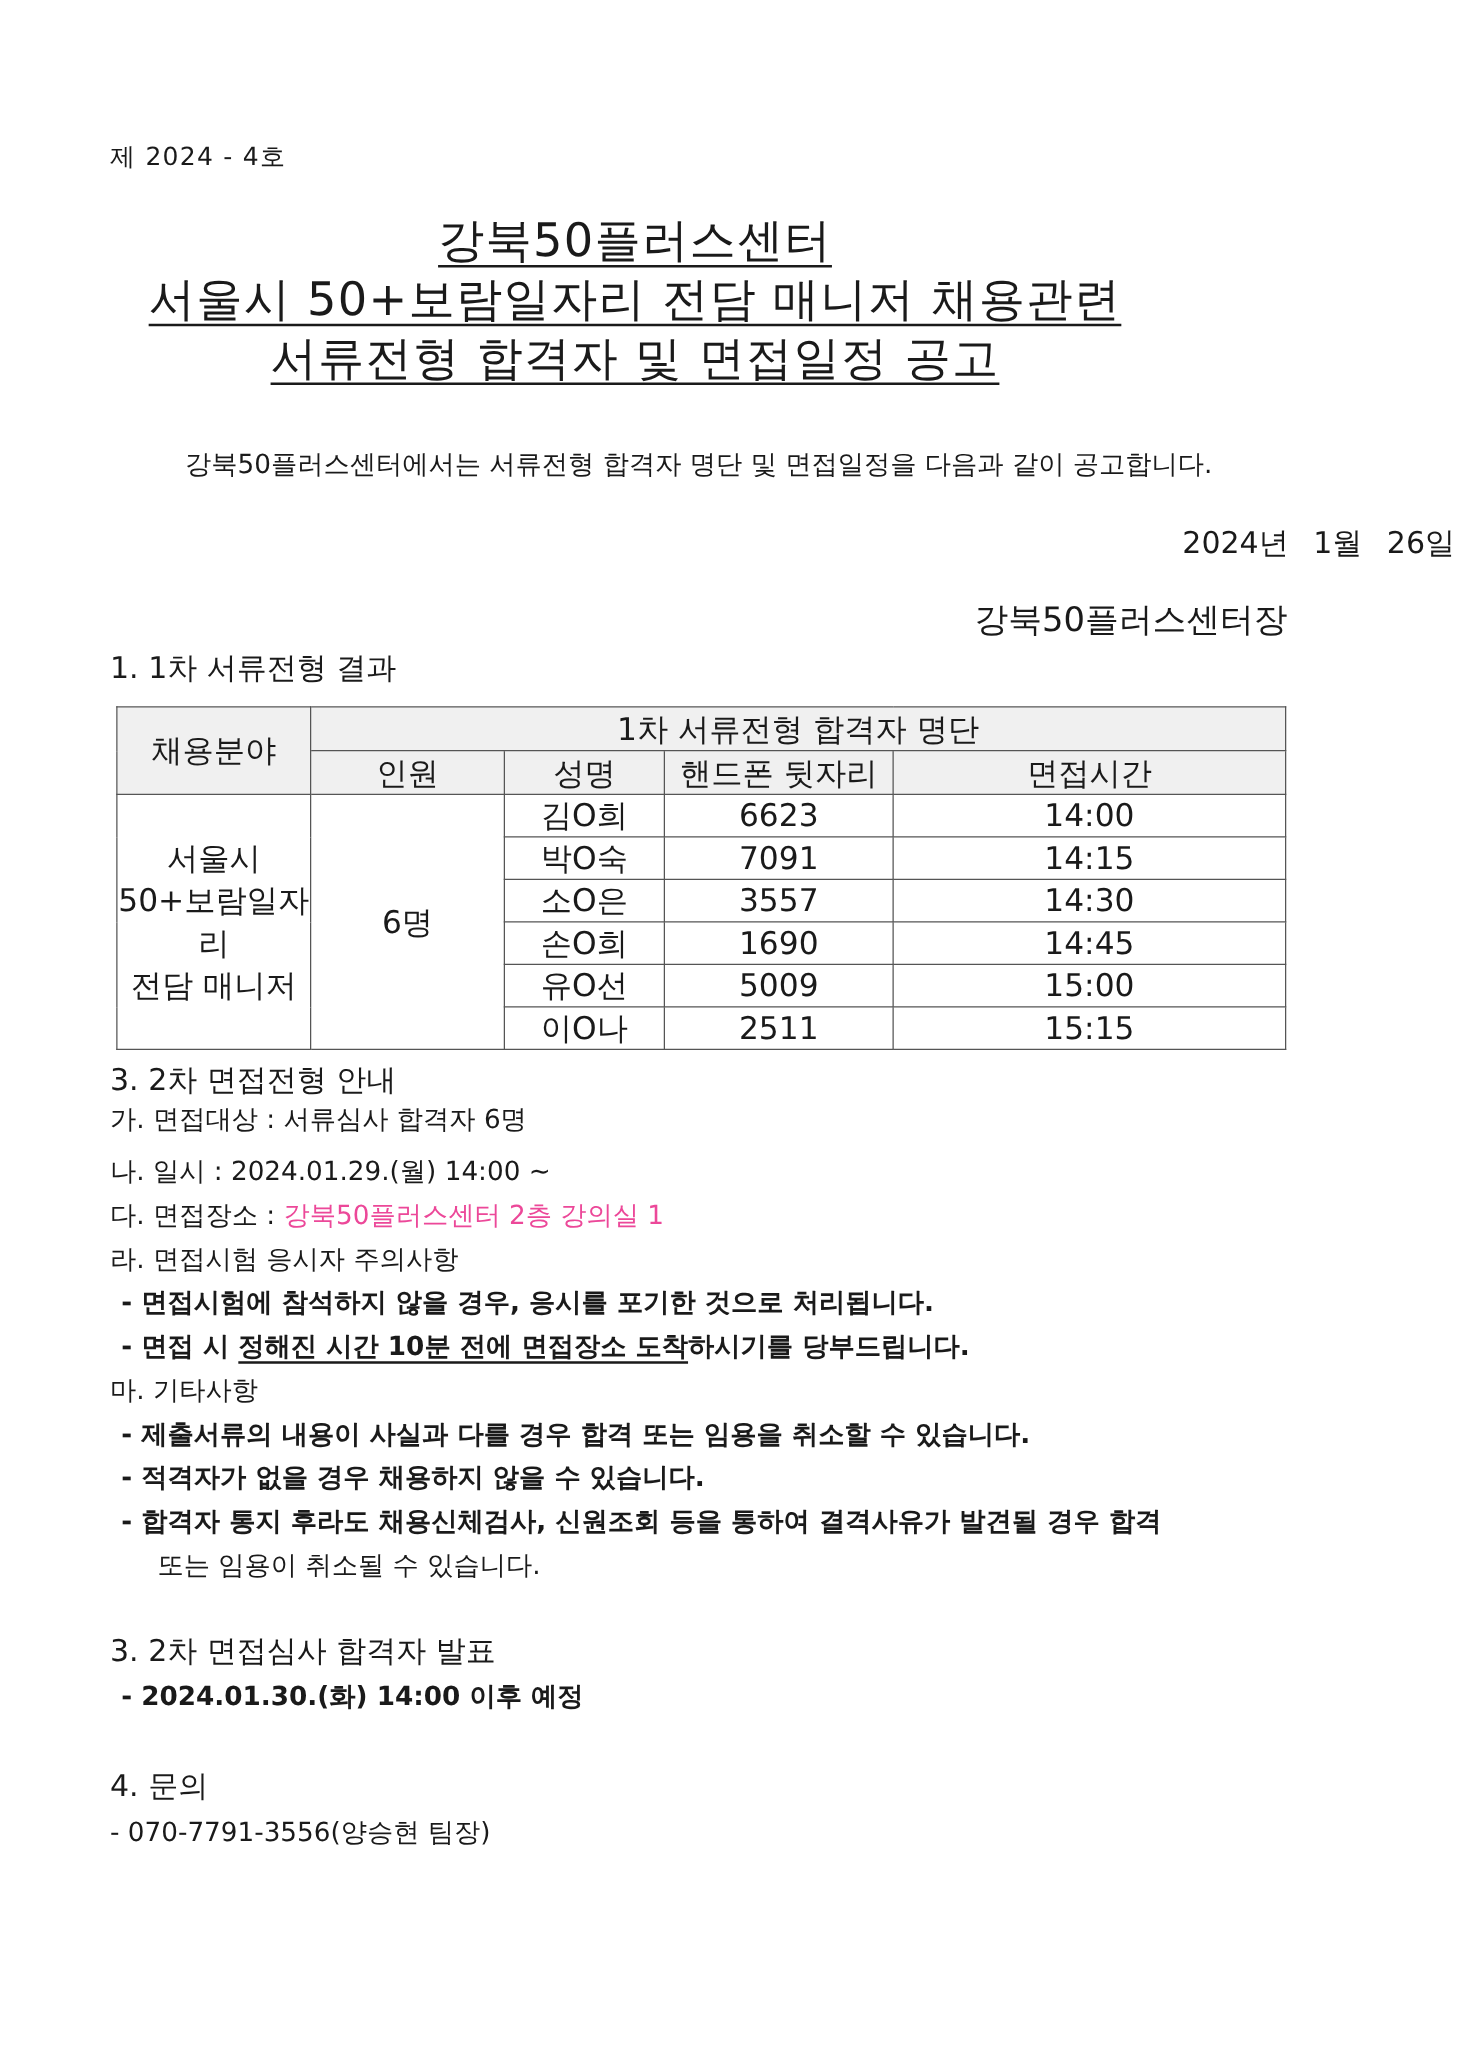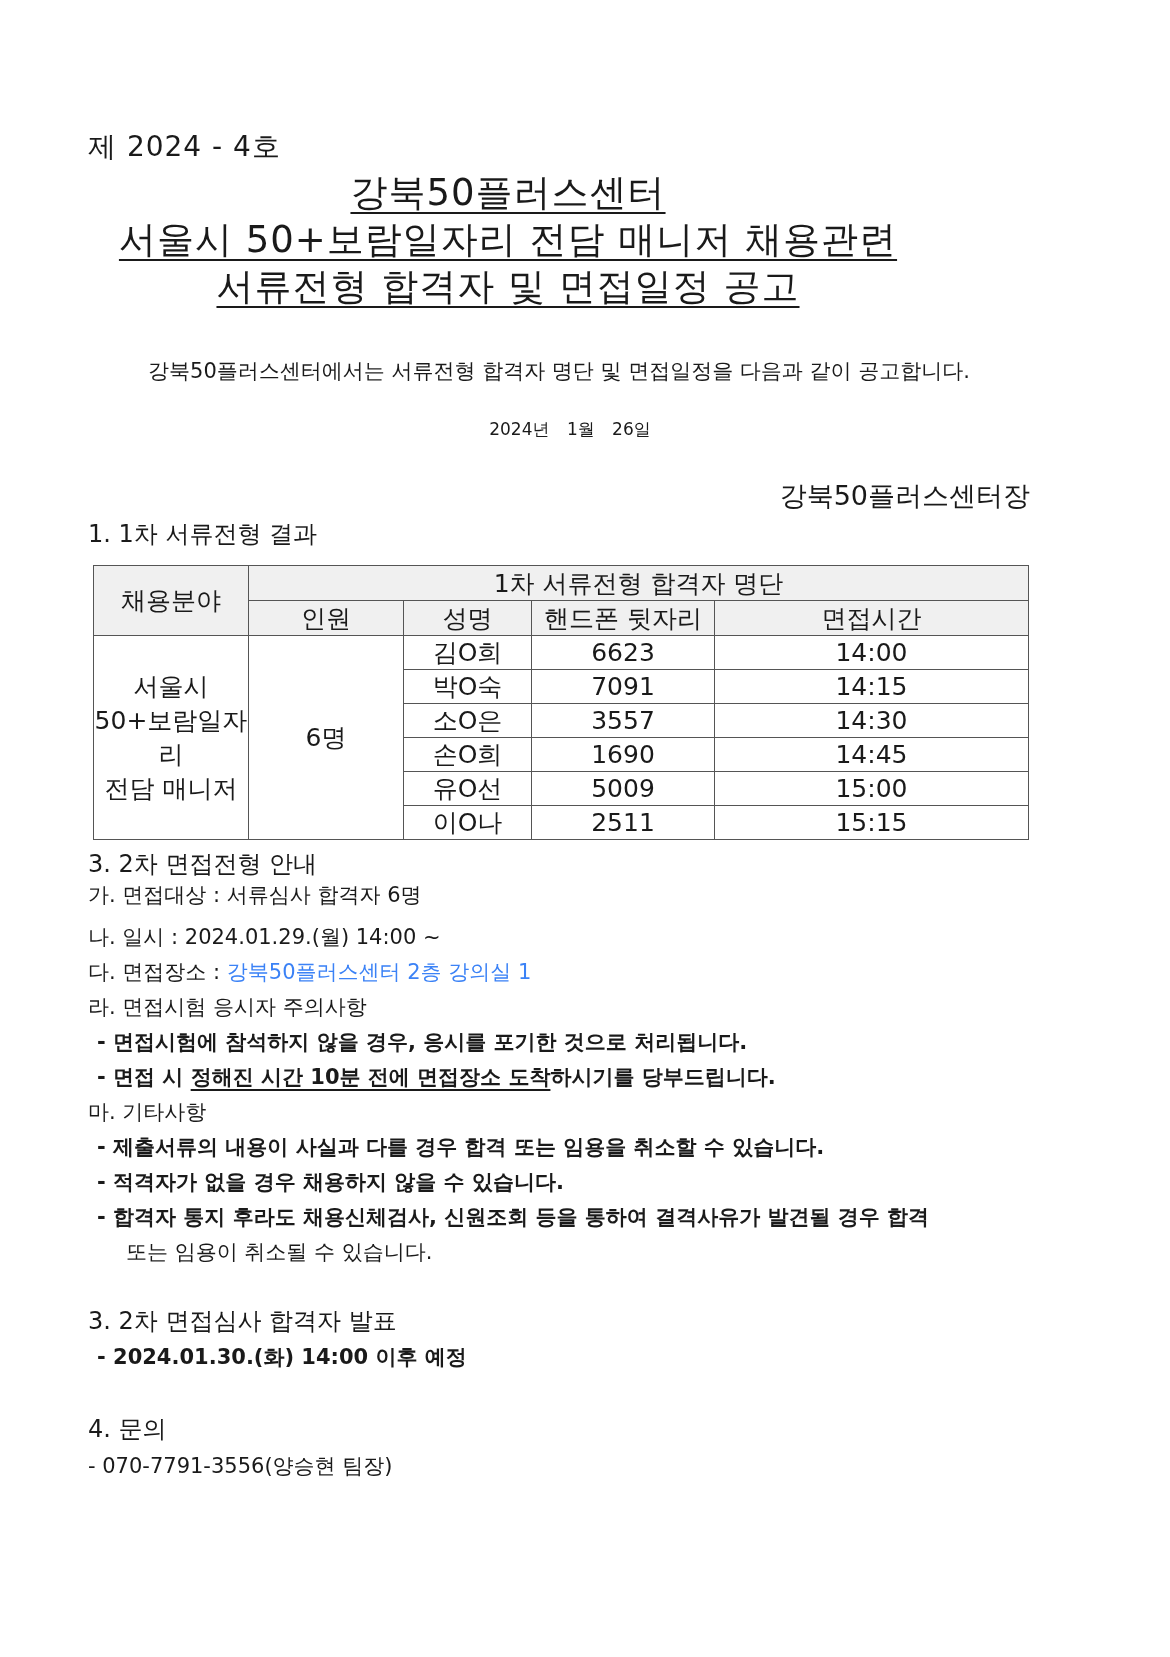--- a/index.html
+++ b/index.html
@@ -2,34 +2,34 @@
 <html><head>
 <meta charset="utf-8">
 <style>
   html, body { margin: 0; padding: 0; background: #ffffff; }
   body {
     width: 1170px; height: 1657px; position: relative; overflow: hidden;
     font-family: "DejaVu Sans", "Liberation Sans", sans-serif;
     color: #1a1a1a;
   }
   .abs { position: absolute; white-space: nowrap; }
-  .docno { left: 88px; top: 128px; font-size: 28px; letter-spacing: 1px; }
+  .docno { left: 88px; top: 112px; font-size: 20px; letter-spacing: 1px; }
   .title-line {
     left: 0; width: 1016px; text-align: center; font-size: 37px;
     letter-spacing: 1px;
   }
   .title-line span { text-decoration: underline; text-underline-offset: 7px; text-decoration-thickness: 2px; }
   .intro { left: 0; width: 1118px; text-align: center; top: 357px; font-size: 21px; }
-  .date { left: 0; width: 1140px; text-align: center; top: 418px; font-size: 17px; word-spacing: 12px; }
+  .date { left: 0; width: 1140px; text-align: right; top: 418px; font-size: 24px; word-spacing: 12px; padding-left: 24px; }
   .signer { right: 140px; top: 478px; font-size: 27px; }
   .section { left: 88px; font-size: 24px; }
   .line { left: 88px; font-size: 21px; }
   .sub { left: 97px; font-size: 21px; font-weight: bold; }
   .indent { left: 126px; font-size: 21px; }
-  .blue { color: #3b82f6; }
+  .blue { color: #ec4899; }
   .ul { text-decoration: underline; text-underline-offset: 5px; }
 
   table.results {
     position: absolute; left: 93px; top: 565px; width: 935px;
     border-collapse: collapse; font-size: 25px; table-layout: fixed; padding-left: 44px;
   }
   table.results td, table.results th {
     border: 1px solid #555; text-align: center; padding: 0; font-weight: normal;
   }
   table.results th { background: #f0f0f0; height: 34px; }

